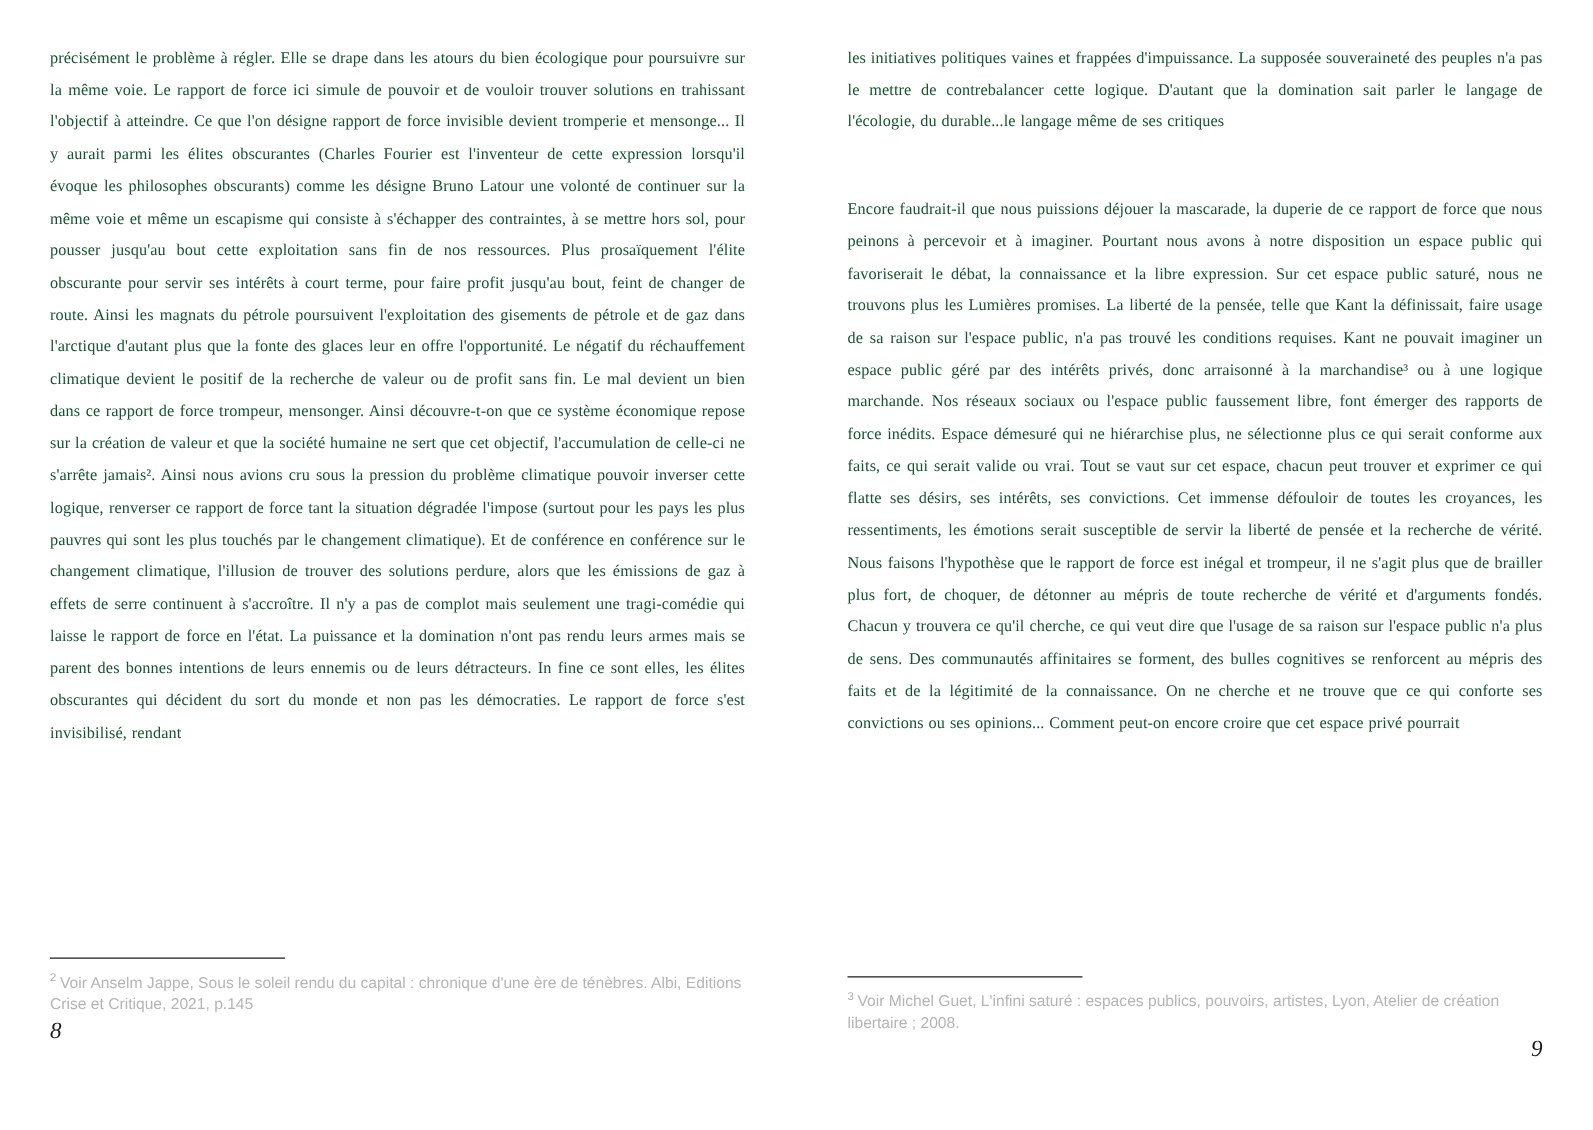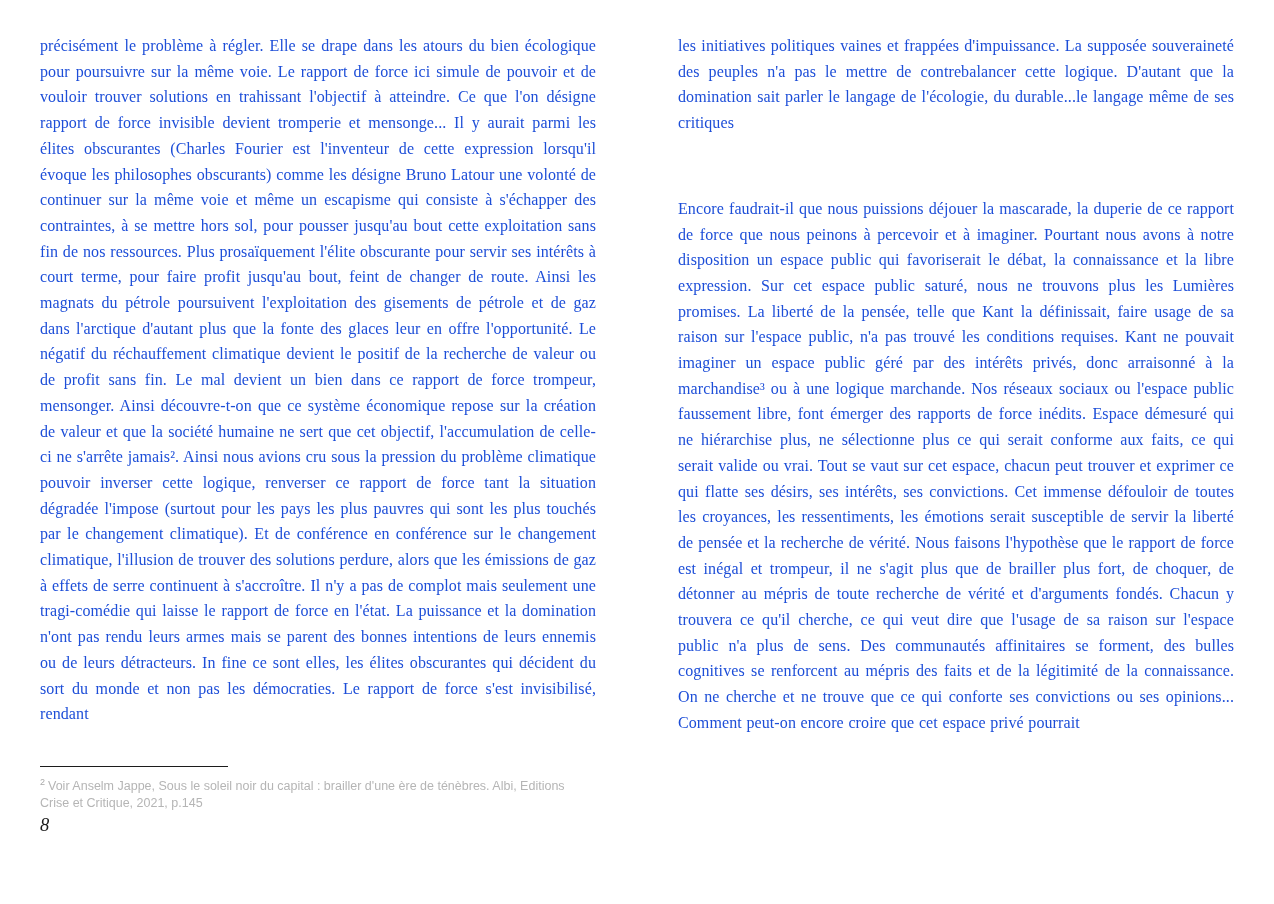--- a/index.html
+++ b/index.html
@@ -22,29 +22,29 @@
     position: absolute;
     top: 33px;
     width: 556px;
     height: 860px;
   }
   .page-left  { left: 40px;  }
   .page-right { left: 678px; }
 
   .body-text p {
     margin: 0;
-    font-size: 16px;
+    font-size: 13px;
     line-height: 25.7px;
     text-align: justify;
-    color: #1d4ed8;
+    color: #14532d;
     letter-spacing: 0.1px;
     word-spacing: 0.5px;
   }
   .page-right .body-text p + p {
-    margin-top: 60px;
+    margin-top: 44px;
   }
 
   .footnote-area {
     position: absolute;
     left: 0;
     width: 100%;
   }
   .page-left  .footnote-area { top: 733px; }
   .page-right .footnote-area { top: 748px; }
 
@@ -81,25 +81,30 @@
 <body>
 
 <div class="spread">
 
   <section class="page page-left">
     <div class="body-text">
       <p>précisément le problème à régler. Elle se drape dans les atours du bien écologique pour poursuivre sur la même voie. Le rapport de force ici simule de pouvoir et de vouloir trouver solutions en trahissant l'objectif à atteindre. Ce que l'on désigne rapport de force invisible devient tromperie et mensonge... Il y aurait parmi les élites obscurantes (Charles Fourier est l'inventeur de cette expression lorsqu'il évoque les philosophes obscurants) comme les désigne Bruno Latour une volonté de continuer sur la même voie et même un escapisme qui consiste à s'échapper des contraintes, à se mettre hors sol, pour pousser jusqu'au bout cette exploitation sans fin de nos ressources. Plus prosaïquement l'élite obscurante pour servir ses intérêts à court terme, pour faire profit jusqu'au bout, feint de changer de route. Ainsi les magnats du pétrole poursuivent l'exploitation des gisements de pétrole et de gaz dans l'arctique d'autant plus que la fonte des glaces leur en offre l'opportunité. Le négatif du réchauffement climatique devient le positif de la recherche de valeur ou de profit sans fin. Le mal devient un bien dans ce rapport de force trompeur, mensonger. Ainsi découvre-t-on que ce système économique repose sur la création de valeur et que la société humaine ne sert que cet objectif, l'accumulation de celle-ci ne s'arrête jamais². Ainsi nous avions cru sous la pression du problème climatique pouvoir inverser cette logique, renverser ce rapport de force tant la situation dégradée l'impose (surtout pour les pays les plus pauvres qui sont les plus touchés par le changement climatique). Et de conférence en conférence sur le changement climatique, l'illusion de trouver des solutions perdure, alors que les émissions de gaz à effets de serre continuent à s'accroître. Il n'y a pas de complot mais seulement une tragi-comédie qui laisse le rapport de force en l'état. La puissance et la domination n'ont pas rendu leurs armes mais se parent des bonnes intentions de leurs ennemis ou de leurs détracteurs. In fine ce sont elles, les élites obscurantes qui décident du sort du monde et non pas les démocraties. Le rapport de force s'est invisibilisé, rendant</p>
     </div>
     <div class="footnote-area">
       <div class="footnote-rule"></div>
-      <p class="footnote"><sup>2</sup><span>Voir Anselm Jappe, Sous le soleil noir du capital : brailler d'une ère de ténèbres. Albi, Editions Crise et Critique, 2021, p.145</span></p>
+      <p class="footnote"><sup>2</sup><span>Voir Anselm Jappe, Sous le soleil rendu du capital : chronique d'une ère de ténèbres. Albi, Editions Crise et Critique, 2021, p.145</span></p>
       <div class="page-number">8</div>
     </div>
   </section>
 
   <section class="page page-right">
     <div class="body-text">
       <p>les initiatives politiques vaines et frappées d'impuissance. La supposée souveraineté des peuples n'a pas le mettre de contrebalancer cette logique. D'autant que la domination sait parler le langage de l'écologie, du durable...le langage même de ses critiques</p>
       <p>Encore faudrait-il que nous puissions déjouer la mascarade, la duperie de ce rapport de force que nous peinons à percevoir et à imaginer. Pourtant nous avons à notre disposition un espace public qui favoriserait le débat, la connaissance et la libre expression. Sur cet espace public saturé, nous ne trouvons plus les Lumières promises. La liberté de la pensée, telle que Kant la définissait, faire usage de sa raison sur l'espace public, n'a pas trouvé les conditions requises. Kant ne pouvait imaginer un espace public géré par des intérêts privés, donc arraisonné à la marchandise³ ou à une logique marchande. Nos réseaux sociaux ou l'espace public faussement libre, font émerger des rapports de force inédits. Espace démesuré qui ne hiérarchise plus, ne sélectionne plus ce qui serait conforme aux faits, ce qui serait valide ou vrai. Tout se vaut sur cet espace, chacun peut trouver et exprimer ce qui flatte ses désirs, ses intérêts, ses convictions. Cet immense défouloir de toutes les croyances, les ressentiments, les émotions serait susceptible de servir la liberté de pensée et la recherche de vérité. Nous faisons l'hypothèse que le rapport de force est inégal et trompeur, il ne s'agit plus que de brailler plus fort, de choquer, de détonner au mépris de toute recherche de vérité et d'arguments fondés. Chacun y trouvera ce qu'il cherche, ce qui veut dire que l'usage de sa raison sur l'espace public n'a plus de sens. Des communautés affinitaires se forment, des bulles cognitives se renforcent au mépris des faits et de la légitimité de la connaissance. On ne cherche et ne trouve que ce qui conforte ses convictions ou ses opinions...  Comment peut-on encore croire que cet espace privé pourrait</p>
     </div>
+    <div class="footnote-area">
+      <div class="footnote-rule"></div>
+      <p class="footnote"><sup>3</sup><span>Voir Michel Guet, L'infini saturé : espaces publics, pouvoirs, artistes, Lyon, Atelier de création libertaire ; 2008.</span></p>
+      <div class="page-number">9</div>
+    </div>
   </section>
 
 </div>
 
 </body></html>

